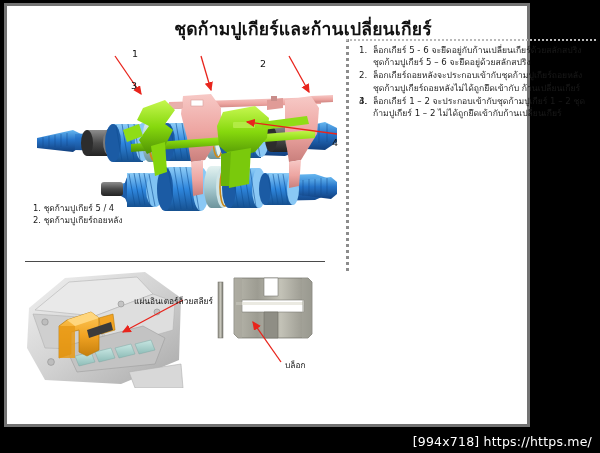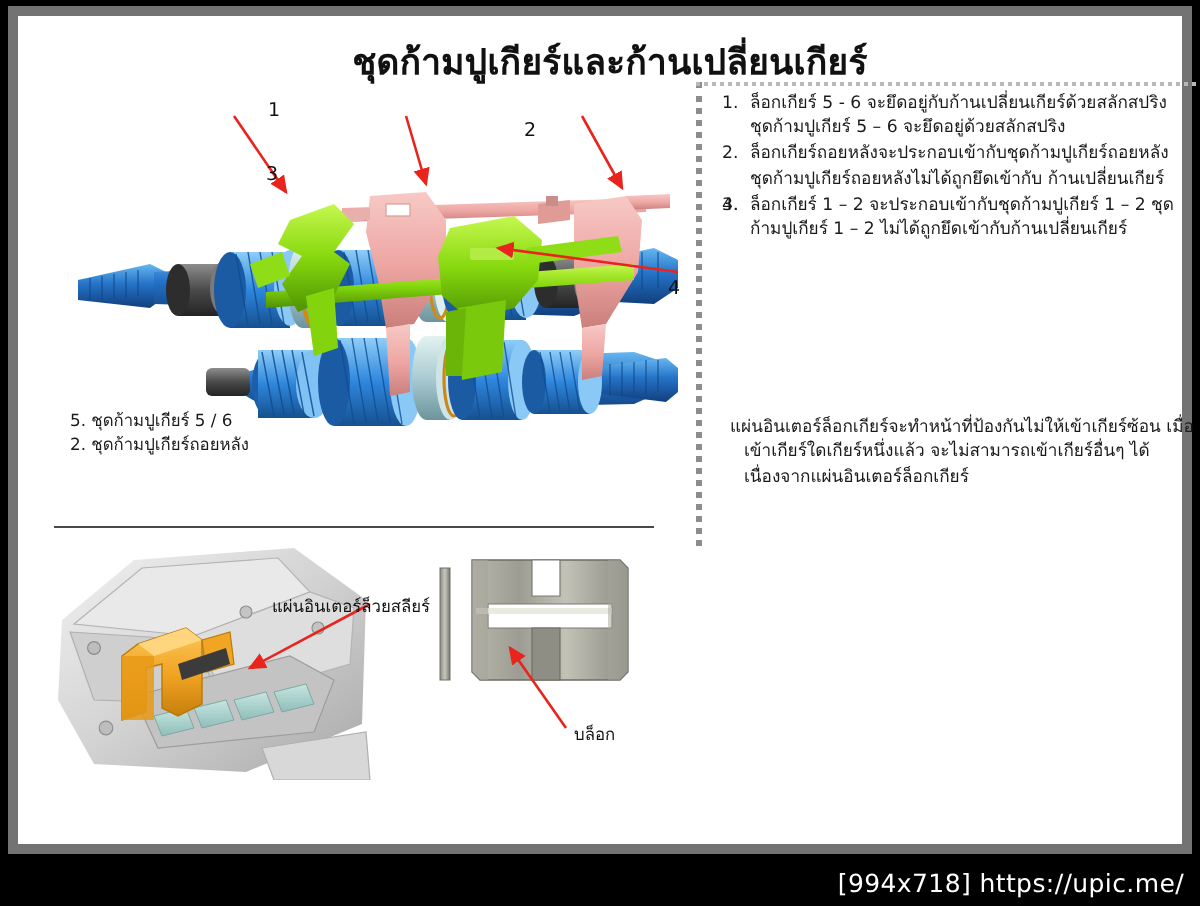--- a/index.html
+++ b/index.html
@@ -6,22 +6,22 @@
   body{
     font-family:"DejaVu Sans","Liberation Sans",sans-serif;
     -webkit-font-smoothing:antialiased;
   }
   #shot{
     position:relative;width:600px;height:453px;overflow:hidden;
     background:#000;
   }
   
   #page{
-    position:absolute;left:4px;top:3px;width:592px;height:424px;
-    background:#ffffff;border:5px solid #737373;box-sizing:border-box;
+    position:absolute;left:4px;top:3px;width:526px;height:424px;
+    background:#ffffff;border:3px solid #737373;box-sizing:border-box;
   }
   
   #footer-band{
     position:absolute;left:0;bottom:0;width:600px;height:26px;background:#000;
   }
   #footer-text{
     position:absolute;right:8px;bottom:4px;
     color:#fff;font-size:12.5px;letter-spacing:.2px;
     font-family:"DejaVu Sans","Liberation Sans",sans-serif;
     white-space:nowrap;
@@ -332,21 +332,21 @@
         </g>
       </svg>
     </div>
 
     <div class="callout" style="left:125px;top:42px;">1</div>
     <div class="callout" style="left:253px;top:52px;">2</div>
     <div class="callout" style="left:124px;top:74px;">3</div>
     <div class="callout" style="left:325px;top:131px;">4</div>
 
     <div id="legend">
-      <div>5. ชุดก้ามปูเกียร์ 5 / 6</div>
+      <div>1. ชุดก้ามปูเกียร์ 5 / 4</div>
       <div>2. ชุดก้ามปูเกียร์ถอยหลัง</div>
     </div>
 
     <div class="dot-v"></div>
     <div class="dot-h"></div>
     <div class="rule-h"></div>
 
     <div id="right-panel">
       <ol class="num-list">
         <li>
@@ -360,23 +360,20 @@
         <li>
           <span class="n">3.</span>
         </li>
         <li>
           <span class="n">4.</span>
           <span>ล็อกเกียร์ 1 – 2  จะประกอบเข้ากับชุดก้ามปูเกียร์ 1 – 2   ชุดก้ามปูเกียร์ 1 – 2  ไม่ได้ถูกยึดเข้ากับก้านเปลี่ยนเกียร์</span>
         </li>
       </ol>
     </div>
 
-    <div id="right-note">
-      <p>แผ่นอินเตอร์ล็อกเกียร์จะทำหน้าที่ป้องกันไม่ให้เข้าเกียร์ซ้อน เมื่อเข้าเกียร์ใดเกียร์หนึ่งแล้ว จะไม่สามารถเข้าเกียร์อื่นๆ ได้เนื่องจากแผ่นอินเตอร์ล็อกเกียร์</p>
-    </div>
 
     <div class="svgwrap" style="left:18px;top:262px;width:160px;height:120px;">
       <svg width="160" height="120" viewBox="0 0 160 120" xmlns="http://www.w3.org/2000/svg">
         <defs>
           <linearGradient id="caseG" x1="0" y1="0" x2="1" y2="1">
             <stop offset="0%" stop-color="#f2f2f2"></stop>
             <stop offset="50%" stop-color="#d2d2d2"></stop>
             <stop offset="100%" stop-color="#a9a9a9"></stop>
           </linearGradient>
           <linearGradient id="orG" x1="0" y1="0" x2="0" y2="1">
@@ -466,16 +463,16 @@
         <line x1="164" y1="76" x2="136" y2="36" stroke="#e8241c" stroke-width="1.3" marker-end="url(#ah2)" fill="none"></line>
       </svg>
     </div>
 
     <div class="blabel" style="left:127px;top:288px;">แผ่นอินเตอร์ล็วยสลียร์</div>
     <div class="blabel" style="left:278px;top:352px;">บล็อก</div>
 
   </div>
 
   <div id="footer-band">
-    <div id="footer-text">[994x718] https://upic.me/</div>
+    <div id="footer-text">[994x718] https://https.me/</div>
   </div>
 
 </div>
 
 </body></html>

